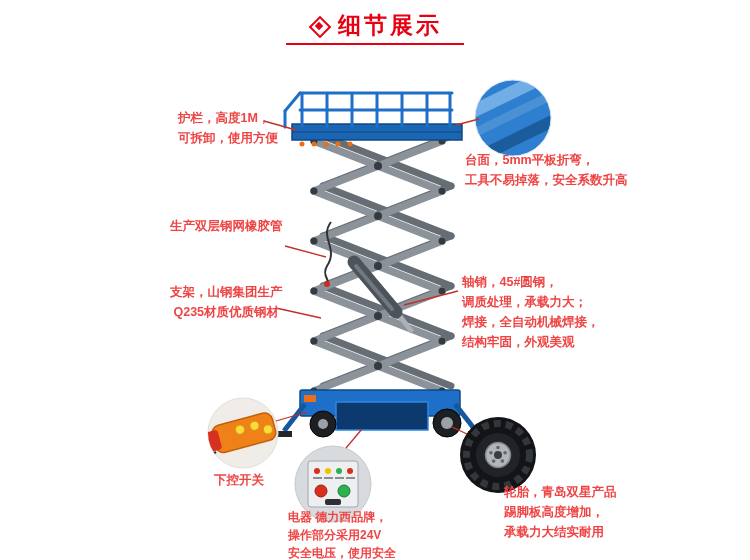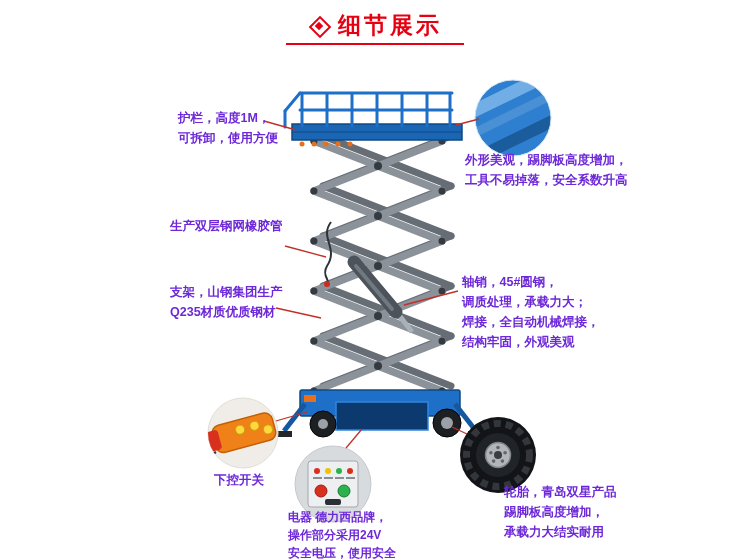--- a/index.html
+++ b/index.html
@@ -30,21 +30,21 @@
     background: #e60012; transform: rotate(45deg);
   }
   .title-underline {
     position: absolute; top: 43px; left: 286px; width: 178px; height: 2px;
     background: #e60012;
   }
 
   
   .annotation {
     position: absolute;
-    color: #6d28d9;
+    color: #ef4444;
     font-size: 12.5px;
     font-weight: bold;
     line-height: 20px;
     white-space: nowrap;
   }
   .annotation.tight { font-size: 12px; line-height: 18px; }
 
   .illustration { position: absolute; left: 0; top: 0; }
 </style>
 </head>
@@ -238,29 +238,29 @@
       <line x1="467" y1="434" x2="452" y2="427"></line>
     </g>
   </svg>
 
   <div class="annotation" style="left:178px; top:108px;">
     <div>护栏，高度1M，</div>
     <div>可拆卸，使用方便</div>
   </div>
 
   <div class="annotation" style="left:465px; top:150px;">
-    <div>外形美观，踢脚板高度增加，</div>
+    <div>台面，5mm平板折弯，</div>
     <div>工具不易掉落，安全系数升高</div>
   </div>
 
   <div class="annotation" style="left:170px; top:216px;">
     <div>生产双层钢网橡胶管</div>
   </div>
 
-  <div class="annotation" style="left:170px; top:282px;">
+  <div class="annotation" style="left:170px; top:282px;text-align:center;">
     <div>支架，山钢集团生产</div>
     <div>Q235材质优质钢材</div>
   </div>
 
   <div class="annotation" style="left:462px; top:272px;">
     <div>轴销，45#圆钢，</div>
     <div>调质处理，承载力大；</div>
     <div>焊接，全自动机械焊接，</div>
     <div>结构牢固，外观美观</div>
   </div>

